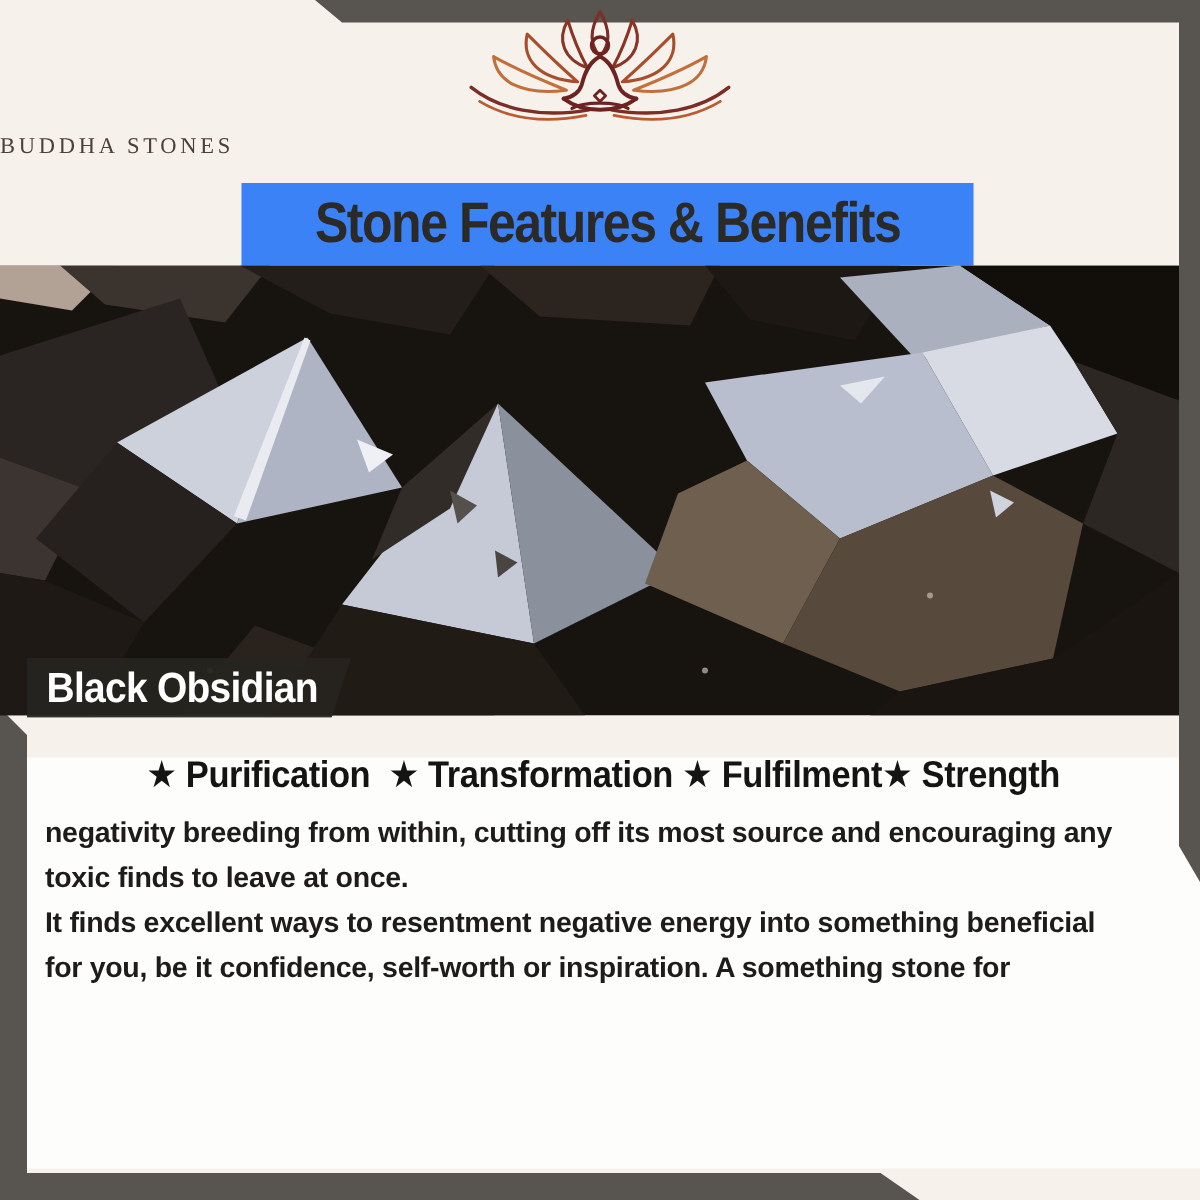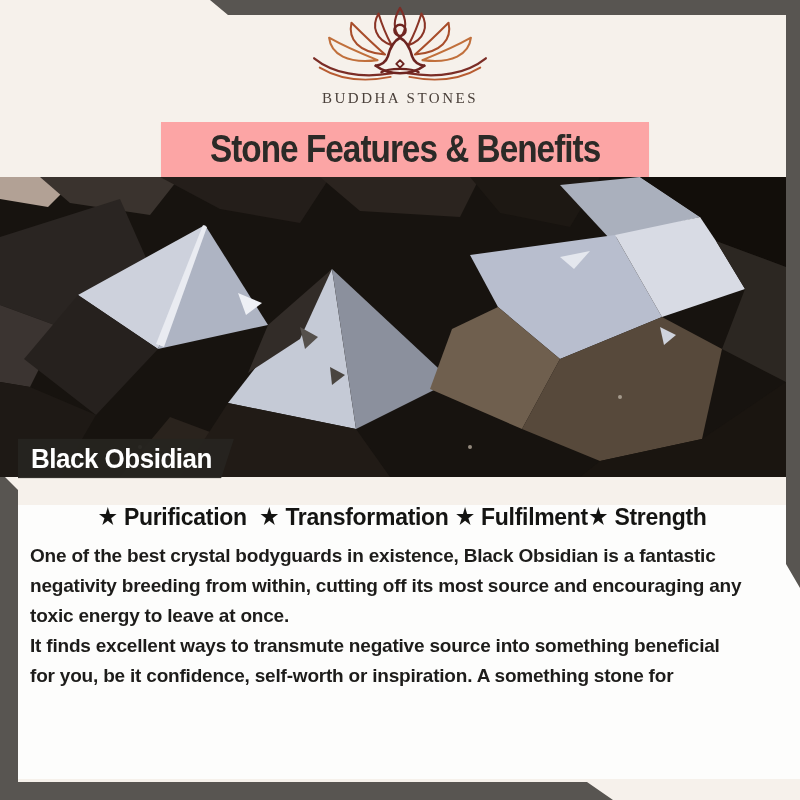--- a/index.html
+++ b/index.html
@@ -10,28 +10,28 @@
   
   .ribbons{position:absolute;left:0;top:0;z-index:2;}
   
   .content-panel{
     position:absolute;left:0;top:505px;width:800px;height:274px;
     background:#fdfdfc;z-index:1;
   }
   
   .brand-logo{position:absolute;left:305px;top:6px;z-index:3;}
   .brand-name{
-    position:absolute;left:0;top:90px;width:800px;text-align:center;z-index:3;
+    position:absolute;left:0;top:90px;width:800px;z-index:3;
     font-family:"Liberation Serif",serif;font-size:15px;letter-spacing:2.5px;
     color:#4a403a;
   }
   
   .title-band{
     position:absolute;left:161px;top:122px;width:488px;height:55px;z-index:3;
-    background:#fca5a5;box-shadow:0 1px 2px rgba(0,0,0,0.05);
+    background:#3b82f6;box-shadow:0 1px 2px rgba(0,0,0,0.05);
     display:flex;align-items:center;justify-content:center;
   }
   .title-band h1{
     margin:0;font-size:34px;font-weight:bold;color:#2b2a27;
     letter-spacing:-1px;transform:scale(0.98,1.12);white-space:nowrap;
   }
   
   .photo{position:absolute;left:0;top:177px;width:700px;height:300px;margin:0;z-index:3;}
   .photo-label{
     position:absolute;left:18px;top:263px;width:216px;height:37px;
@@ -140,20 +140,19 @@
       <circle cx="140" cy="270" r="2" fill="#8d8378"></circle>
       <circle cx="470" cy="270" r="2" fill="#93897d"></circle>
       <circle cx="620" cy="220" r="2" fill="#a59a8c"></circle>
     </svg>
     <figcaption class="photo-label">Black Obsidian</figcaption>
   </figure>
 
   <div class="features-line">★ Purification  ★ Transformation ★ Fulfilment★ Strength</div>
 
   <div class="body-text">
-    <div class="line">One of the best crystal bodyguards in existence, Black Obsidian is a fantastic</div>
     <div class="line">negativity breeding from within, cutting off its most source and encouraging any</div>
-    <div class="line">toxic energy to leave at once.</div>
-    <div class="line">It finds excellent ways to transmute negative source into something beneficial</div>
+    <div class="line">toxic finds to leave at once.</div>
+    <div class="line">It finds excellent ways to resentment negative energy into something beneficial</div>
     <div class="line">for you, be it confidence, self-worth or inspiration. A something stone for</div>
   </div>
 
 </div>
 
 </body></html>

